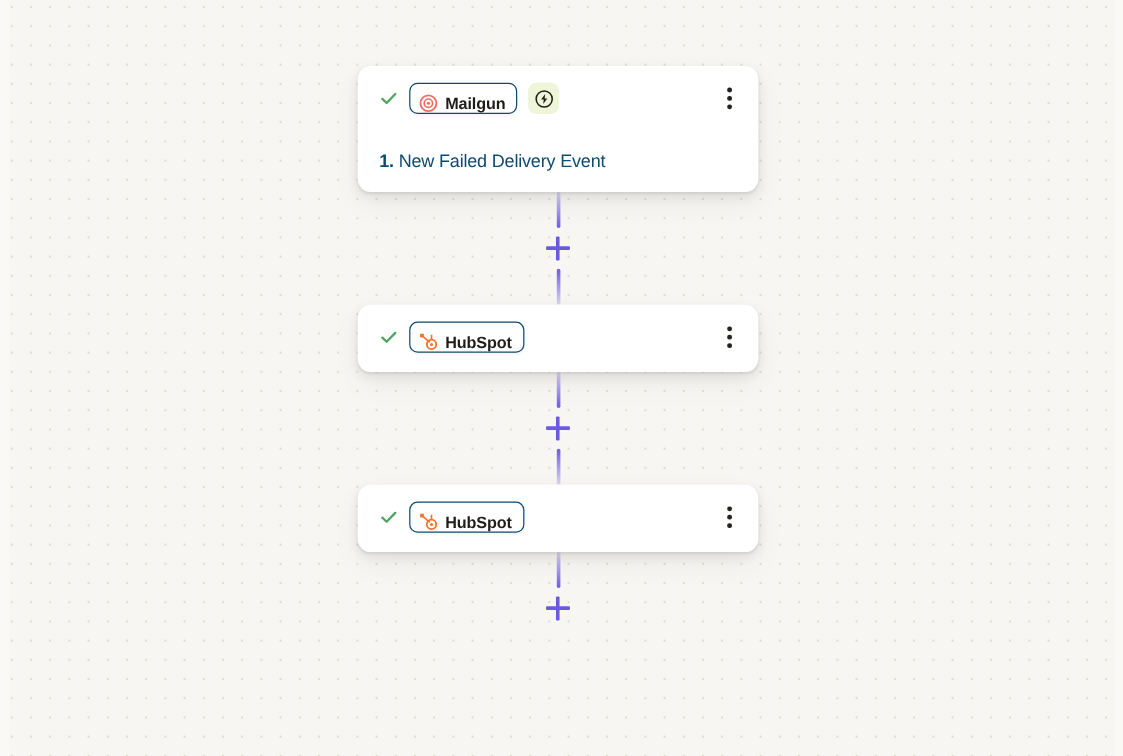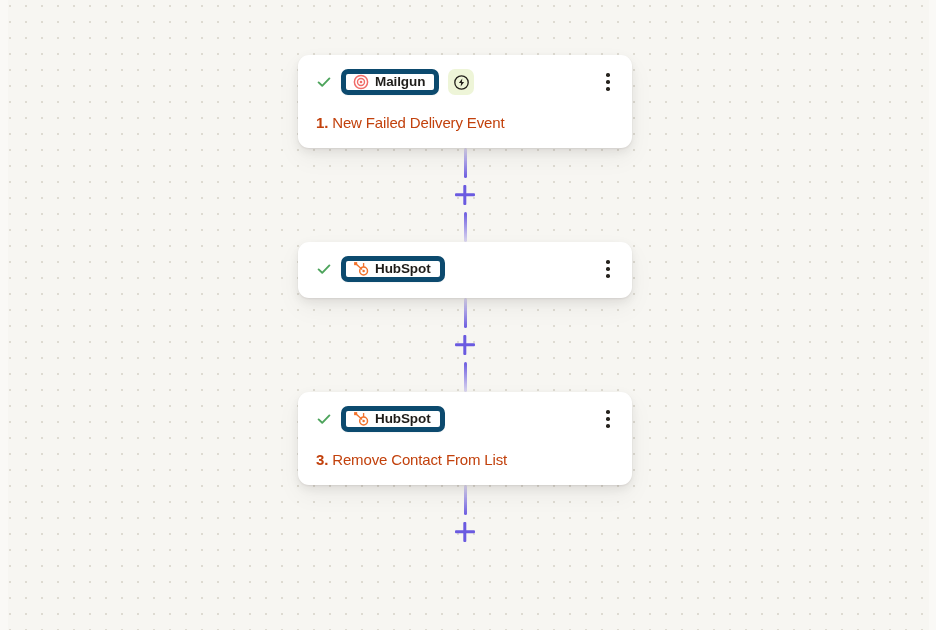--- a/index.html
+++ b/index.html
@@ -79,26 +79,26 @@
 
   .check-icon {
     width: 16px;
     height: 16px;
     flex: none;
     display: block;
   }
 
   .app-badge {
     display: inline-flex;
-    align-items: flex-start;
+    align-items: flex-end;
     gap: 6px;
     height: 26px;
     padding: 0 9px 0 7px;
     background: #ffffff;
-    border: 5px solid #0c4a6e;
+    border: 1px solid #0c4a6e;
     border-radius: 7px;
     box-shadow: 0 1px 1px rgba(22,20,15,.04);
   }
 
   .app-logo { width: 16px; height: 16px; display:block; flex:none; }
 
   .app-name {
     font-size: 13.5px;
     font-weight: 700;
     color: #1f1d1a;
@@ -133,23 +133,23 @@
   }
   .kebab i {
     display:block;
     width: 3.5px;
     height: 3.5px;
     border-radius: 50%;
     background: #26231e;
   }
 
   .card-title {
-    margin-top: 19px;
+    margin-top: 31px;
     font-size: 15px;
-    color: #c2410c;
+    color: #0c4a6e;
     letter-spacing: -.15px;
     line-height: 1.2;
     white-space: nowrap;
   }
   .card-title .idx { font-weight: 700; }
 
   
   .connector {
     width: 40px;
     display: flex;
@@ -283,24 +283,20 @@
           <span class="app-name">HubSpot</span>
         </span>
       </div>
 
       <div class="kebab">
         <i></i>
         <i></i>
         <i></i>
       </div>
 
-      <div class="card-title">
-        <span class="idx">3.</span>
-        <span>Remove Contact From List</span>
-      </div>
     </div>
 
     <div class="connector">
       <div class="line tail"></div>
       <div class="plus-btn"></div>
     </div>
 
   </div>
 </div>
 

